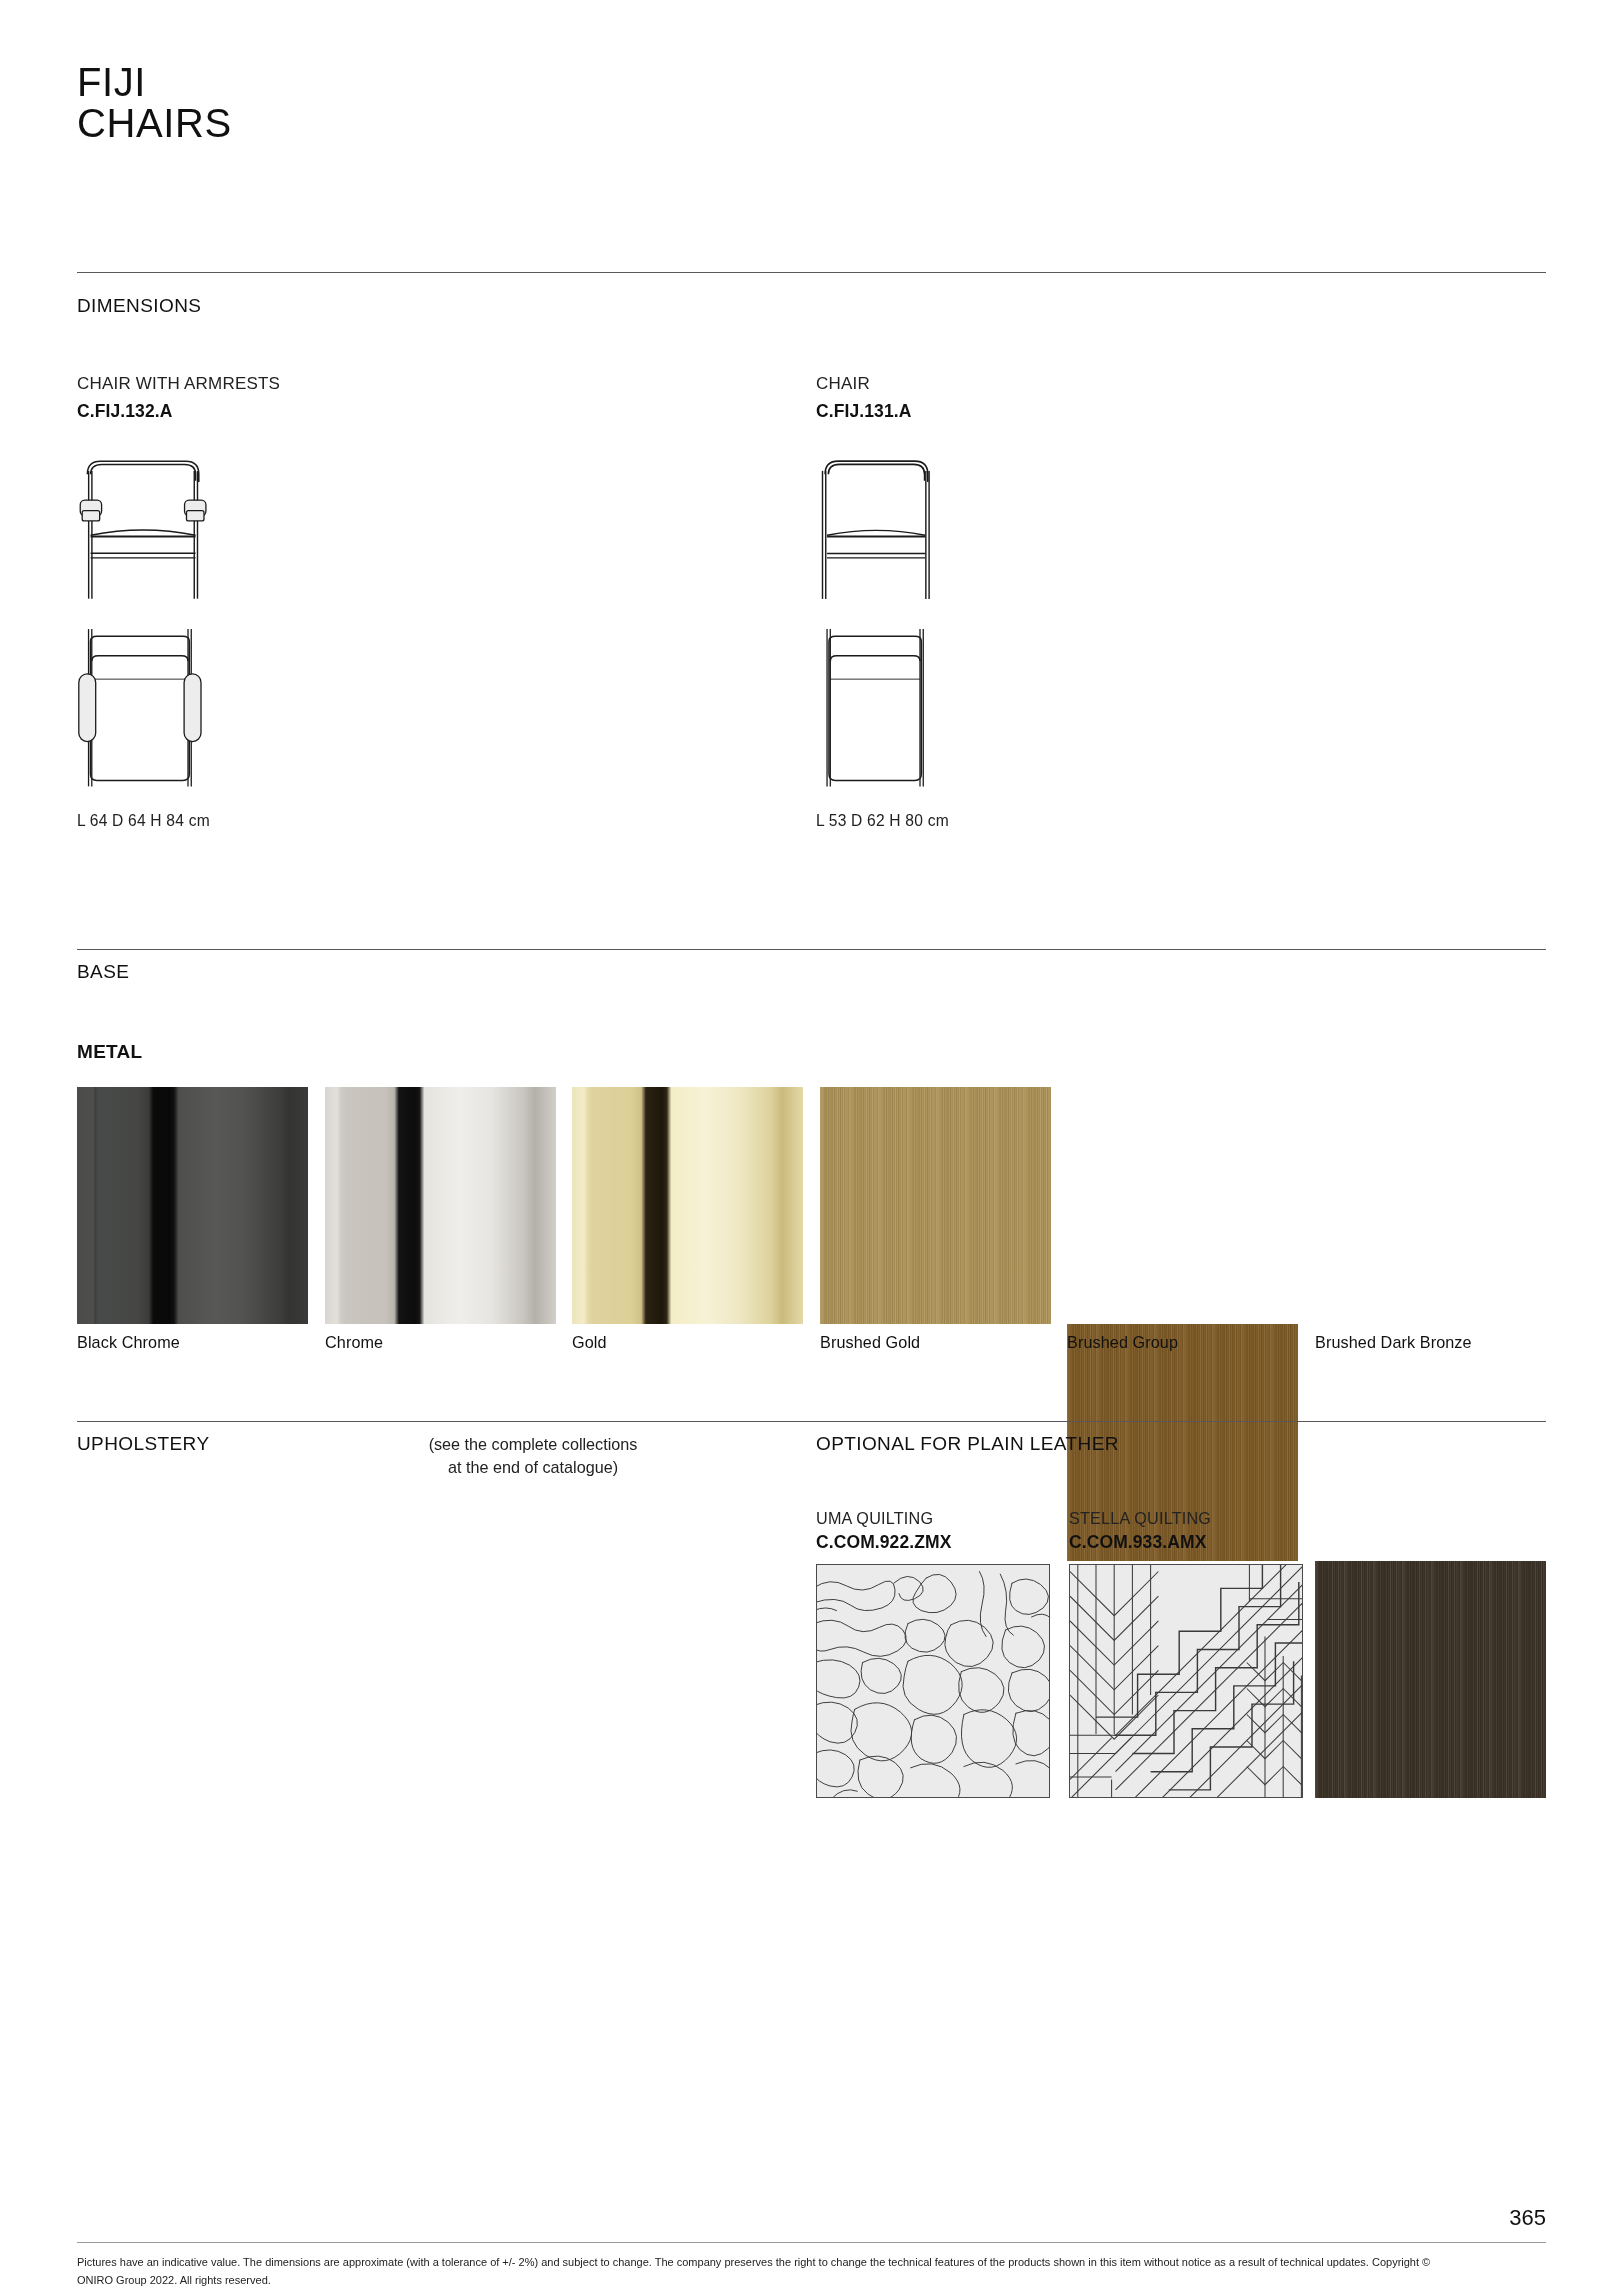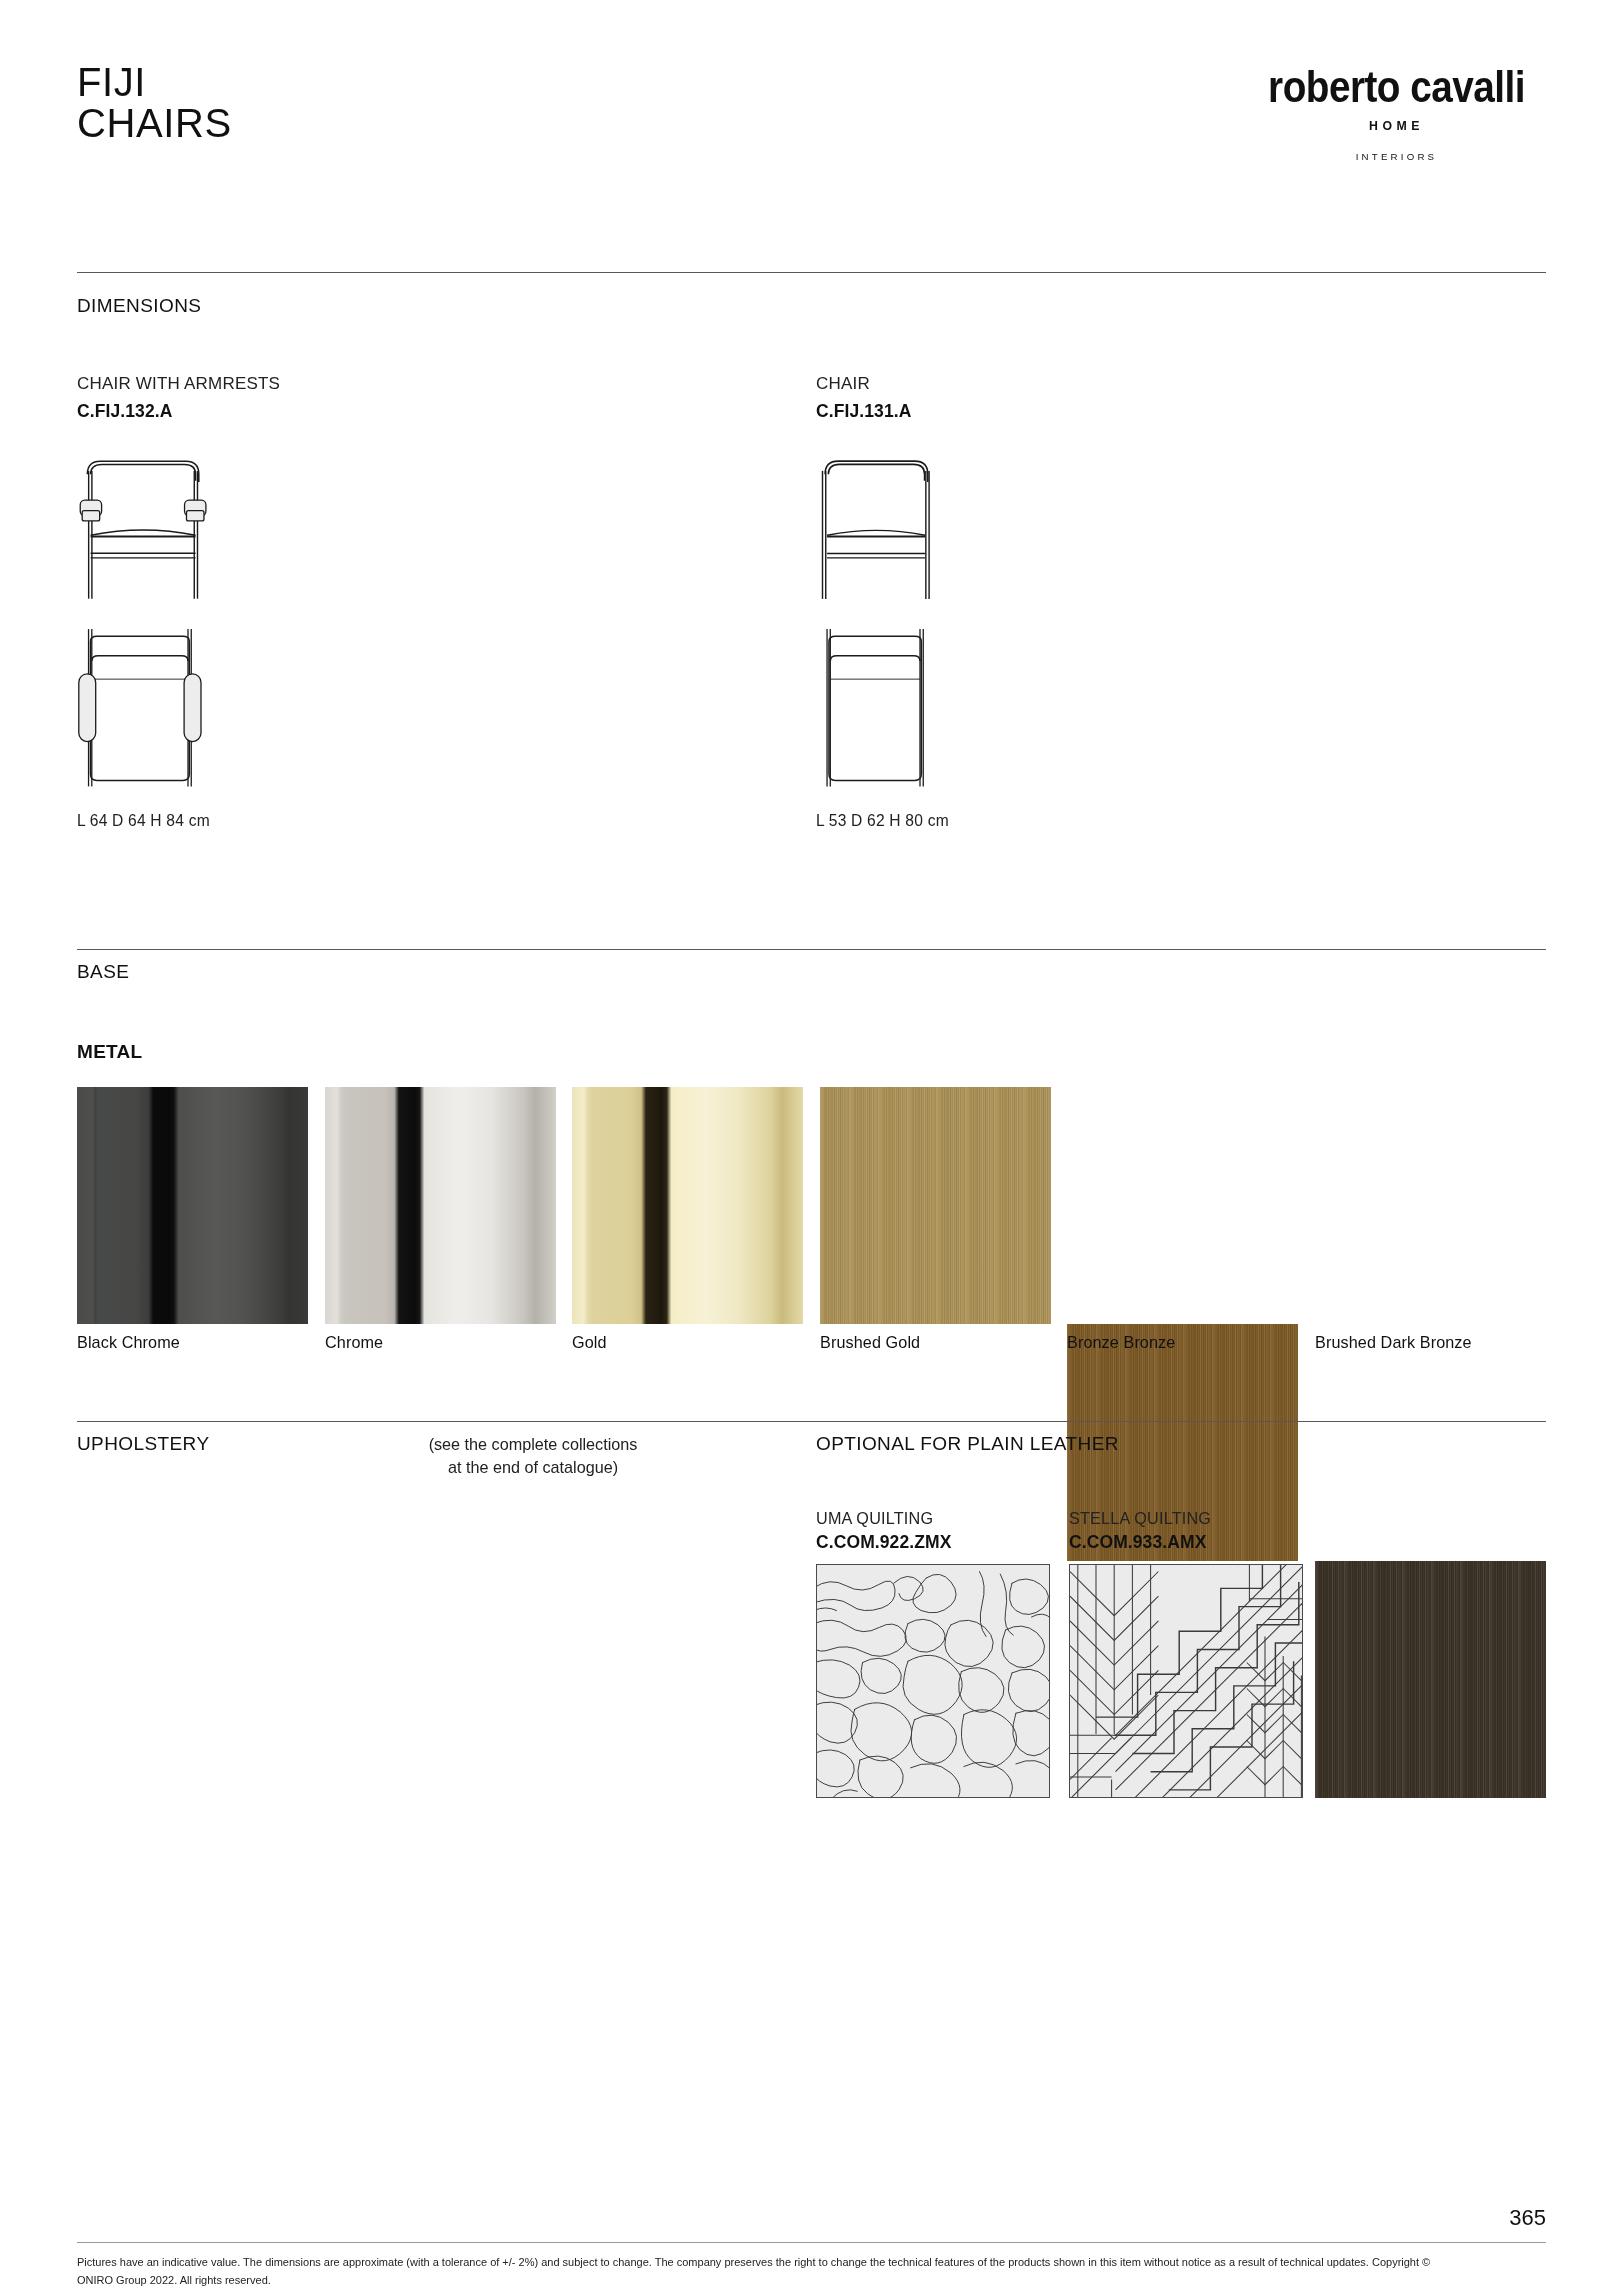--- a/index.html
+++ b/index.html
@@ -141,25 +141,20 @@
 </head>
 <body>
 
 <div class="page">
 
   <div class="header">
     <div class="title-fiji">FIJI</div>
     <div class="title-chairs">CHAIRS</div>
   </div>
 
-  <div class="brand">
-    <div class="brand-name">roberto cavalli</div>
-    <div class="brand-home">HOME</div>
-    <div class="brand-interiors">INTERIORS</div>
-  </div>
 
   <div class="rule" style="top:272px;"></div>
   <div class="sec-head" style="left:77px; top:295px;">DIMENSIONS</div>
 
   <div class="dim-col" style="left:77px; top:374px;">
     <div class="dim-label">CHAIR WITH ARMRESTS</div>
     <div class="dim-code">C.FIJ.132.A</div>
   </div>
 
   <div class="draw" style="left:77px; top:448px;">
@@ -262,21 +257,21 @@
     <div class="swatch m-chrome" style="left:248px;"></div>
     <div class="swatch m-gold" style="left:495px;"></div>
     <div class="swatch brushed m-brgold" style="left:743px;"></div>
     <div class="swatch brushed m-brbronze" style="left:990px;"></div>
     <div class="swatch brushed m-brdark" style="left:1238px;"></div>
 
     <div class="sw-label" style="left:0;">Black Chrome</div>
     <div class="sw-label" style="left:248px;">Chrome</div>
     <div class="sw-label" style="left:495px;">Gold</div>
     <div class="sw-label" style="left:743px;">Brushed Gold</div>
-    <div class="sw-label" style="left:990px;">Bronze Bronze</div>
+    <div class="sw-label" style="left:990px;">Brushed Group</div>
     <div class="sw-label" style="left:1238px;">Brushed Dark Bronze</div>
   </div>
 
   <div class="rule" style="top:1421px;"></div>
   <div class="sec-head" style="left:77px; top:1433px;">UPHOLSTERY</div>
   <div class="uph-note" style="left:377px; top:1433px; width:312px;">
     <span>(see the complete collections</span><br>
     <span>at the end of catalogue)</span>
   </div>
 

